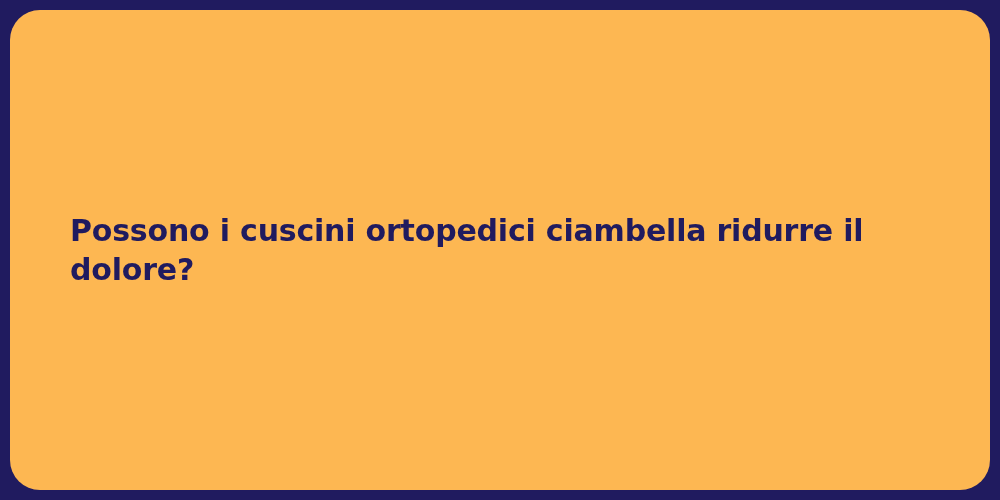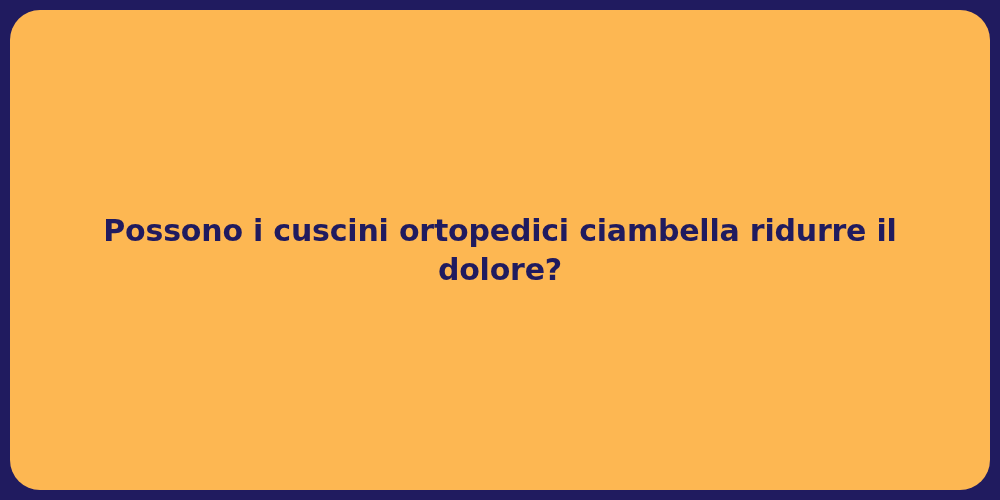--- a/index.html
+++ b/index.html
@@ -25,21 +25,20 @@
 
   #card {
     box-sizing: border-box;
     width: 100%;
     height: 100%;
     background: #fdb752;
     border-radius: 30px;
     display: flex;
     align-items: center;
     justify-content: center;
-    text-align: center;
     padding: 0 60px;
   }
 
   #headline {
     margin: 0;
     color: #201b5f;
     font-family: "DejaVu Sans", "Liberation Sans", sans-serif;
     font-size: 30px;
     font-weight: bold;
     line-height: 1.3;

